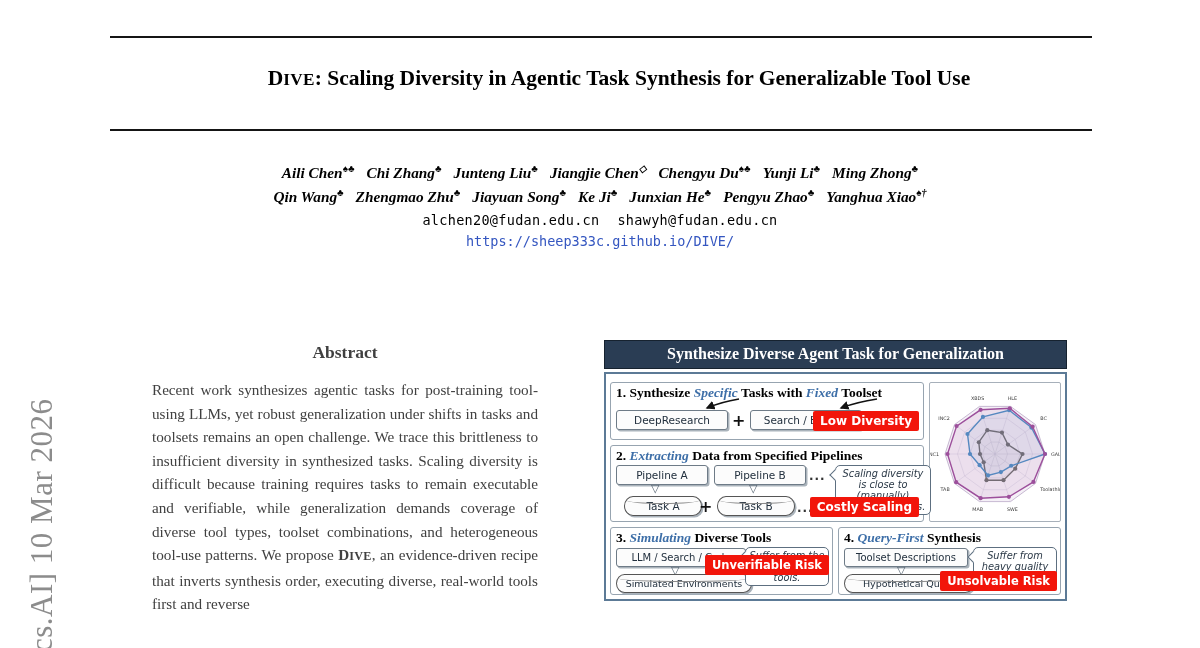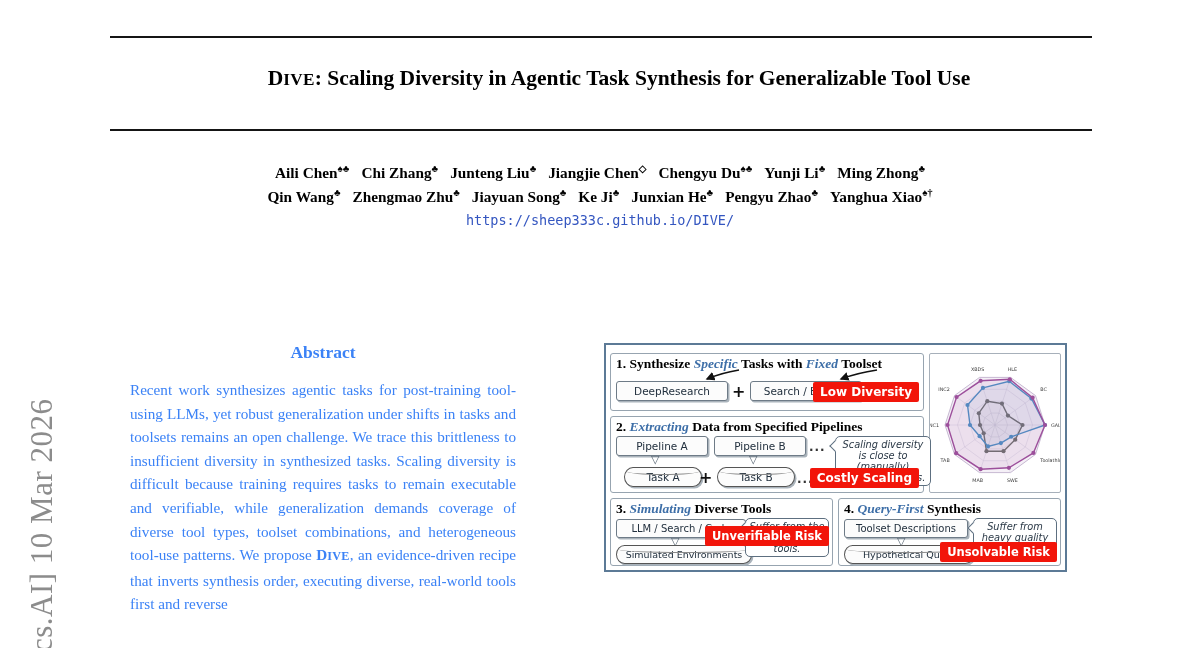--- a/index.html
+++ b/index.html
@@ -16,30 +16,30 @@
 
   .rule{position:absolute;left:110px;width:982px;height:2px;background:#151515;}
   .rule.top{top:36px;} .rule.mid{top:129px;}
 
   .title{position:absolute;left:0;right:0;top:66px;text-align:center;font-weight:bold;font-size:21.5px;color:#000;padding-left:38px;}
   .scaps{font-size:0.8em;letter-spacing:.3px;}
   .b{font-weight:bold;}
 
   .authors{position:absolute;left:0;right:0;top:159px;text-align:center;font-weight:bold;font-size:15.3px;color:#000;}
   .authors .aline{line-height:20px;}
-  .author{margin:17px 6px;white-space:nowrap;}
+  .author{margin:17px 6px;white-space:nowrap;font-style:italic;}
   .author sup,.aff sup{font-size:10px;}
   .affl{margin-top:3px;font-weight:normal;font-size:14.5px;line-height:18px;}
   .aff{margin:0 10px;white-space:nowrap;}
   .emails{margin-top:5px;font-family:"DejaVu Sans Mono", monospace;font-weight:normal;font-size:13.5px;letter-spacing:.3px;}
   .emails span{margin:0 9px;}
   .urlline{margin-top:5px;font-family:"DejaVu Sans Mono", monospace;font-weight:normal;font-size:13.5px;}
   .urlline a{color:var(--link);text-decoration:none;}
 
-  .abs{position:absolute;left:130px;top:342px;width:386px;color:#3b82f6;}
+  .abs{position:absolute;left:152px;top:342px;width:386px;color:#404040;}
   .abs h2{margin:0 0 15px 0;text-align:center;font-size:17.5px;font-weight:bold;}
   .abs p{margin:0;font-size:15.2px;line-height:23.6px;text-align:justify;}
 
   
   .fig{position:absolute;left:604px;top:340px;width:463px;font-family:"DejaVu Sans", sans-serif;}
   .fig-header{background:var(--navy);border:1.5px solid #16222f;color:#fff;text-align:center;
     font-family:"Liberation Serif",serif;font-weight:bold;font-size:16px;padding:4px 0 5px;}
   .fig-main{margin-top:3px;border:2.5px solid #5c7a96;background:#fff;padding:4px;}
   .fbanner{background:var(--banner);color:#fff;text-align:center;font-family:"Liberation Serif",serif;
     font-weight:bold;font-size:13.8px;padding:3px 0;}
@@ -81,31 +81,33 @@
 
   <div class="rule top"></div>
 
   <div class="title"><span>D</span><span class="scaps">IVE</span><span>: Scaling Diversity in Agentic Task Synthesis for Generalizable Tool Use</span></div>
 
   <div class="rule mid"></div>
 
   <div class="authors">
     <div class="aline"><span class="author"><span>Aili Chen</span><sup>♠♣</sup></span><span class="author"><span>Chi Zhang</span><sup>♣</sup></span><span class="author"><span>Junteng Liu</span><sup>♣</sup></span><span class="author"><span>Jiangjie Chen</span><sup>◇</sup></span><span class="author"><span>Chengyu Du</span><sup>♠♣</sup></span><span class="author"><span>Yunji Li</span><sup>♣</sup></span><span class="author"><span>Ming Zhong</span><sup>♣</sup></span></div>
     <div class="aline"><span class="author"><span>Qin Wang</span><sup>♣</sup></span><span class="author"><span>Zhengmao Zhu</span><sup>♣</sup></span><span class="author"><span>Jiayuan Song</span><sup>♣</sup></span><span class="author"><span>Ke Ji</span><sup>♣</sup></span><span class="author"><span>Junxian He</span><sup>♣</sup></span><span class="author"><span>Pengyu Zhao</span><sup>♣</sup></span><span class="author"><span>Yanghua Xiao</span><sup>♠†</sup></span></div>
+    <div class="emails"><span>alchen20@fudan.edu.cn</span><span>shawyh@fudan.edu.cn</span></div>
     <div class="urlline">
       <a href="#">https://sheep333c.github.io/DIVE/</a>
     </div>
   </div>
 
   <div class="abs">
     <h2>Abstract</h2>
     <p><span>Recent work synthesizes agentic tasks for post-training tool-using LLMs, yet robust generalization under shifts in tasks and toolsets remains an open challenge. We trace this brittleness to insufficient diversity in synthesized tasks. Scaling diversity is difficult because training requires tasks to remain executable and verifiable, while generalization demands coverage of diverse tool types, toolset combinations, and heterogeneous tool-use patterns. We propose </span><span class="b">D</span><span class="b scaps">IVE</span><span>, an evidence-driven recipe that inverts synthesis order, executing diverse, real-world tools first and reverse</span></p>
   </div>
 
   <div class="fig">
+    <div class="fig-header">Synthesize Diverse Agent Task for Generalization</div>
     <div class="fig-main">
 
 
       <div class="row1">
         <div class="colL">
 
           <div class="panel p1">
             <svg class="p1-arrows" width="320" height="54" viewBox="0 0 320 54">
               <defs>
                   <marker id="ah" markerWidth="7" markerHeight="7" refX="5" refY="3" orient="auto">

